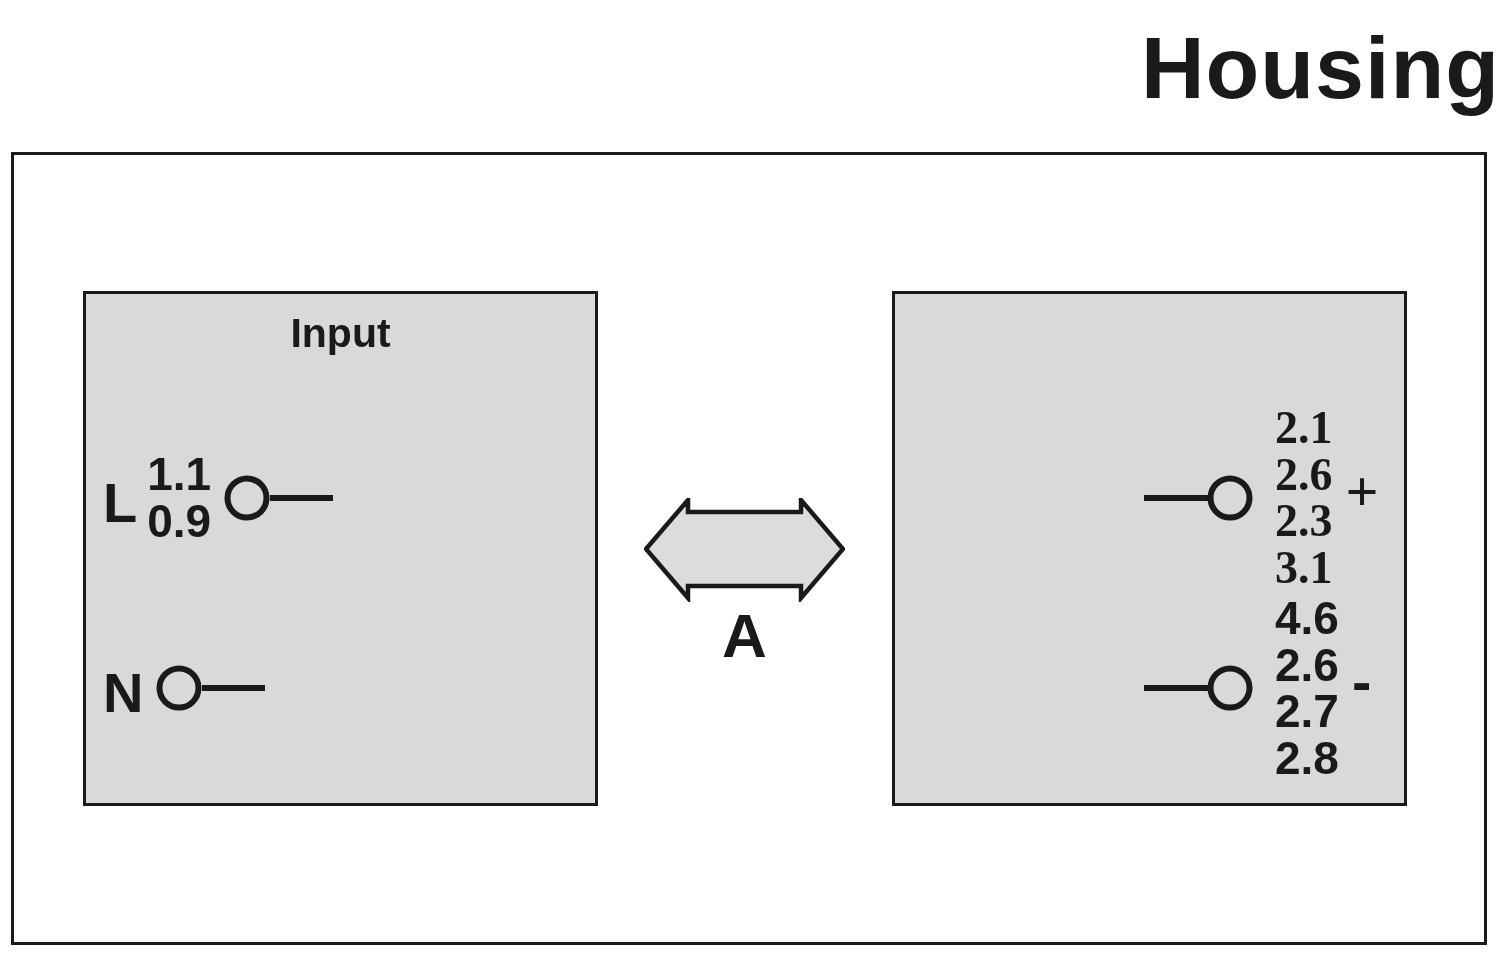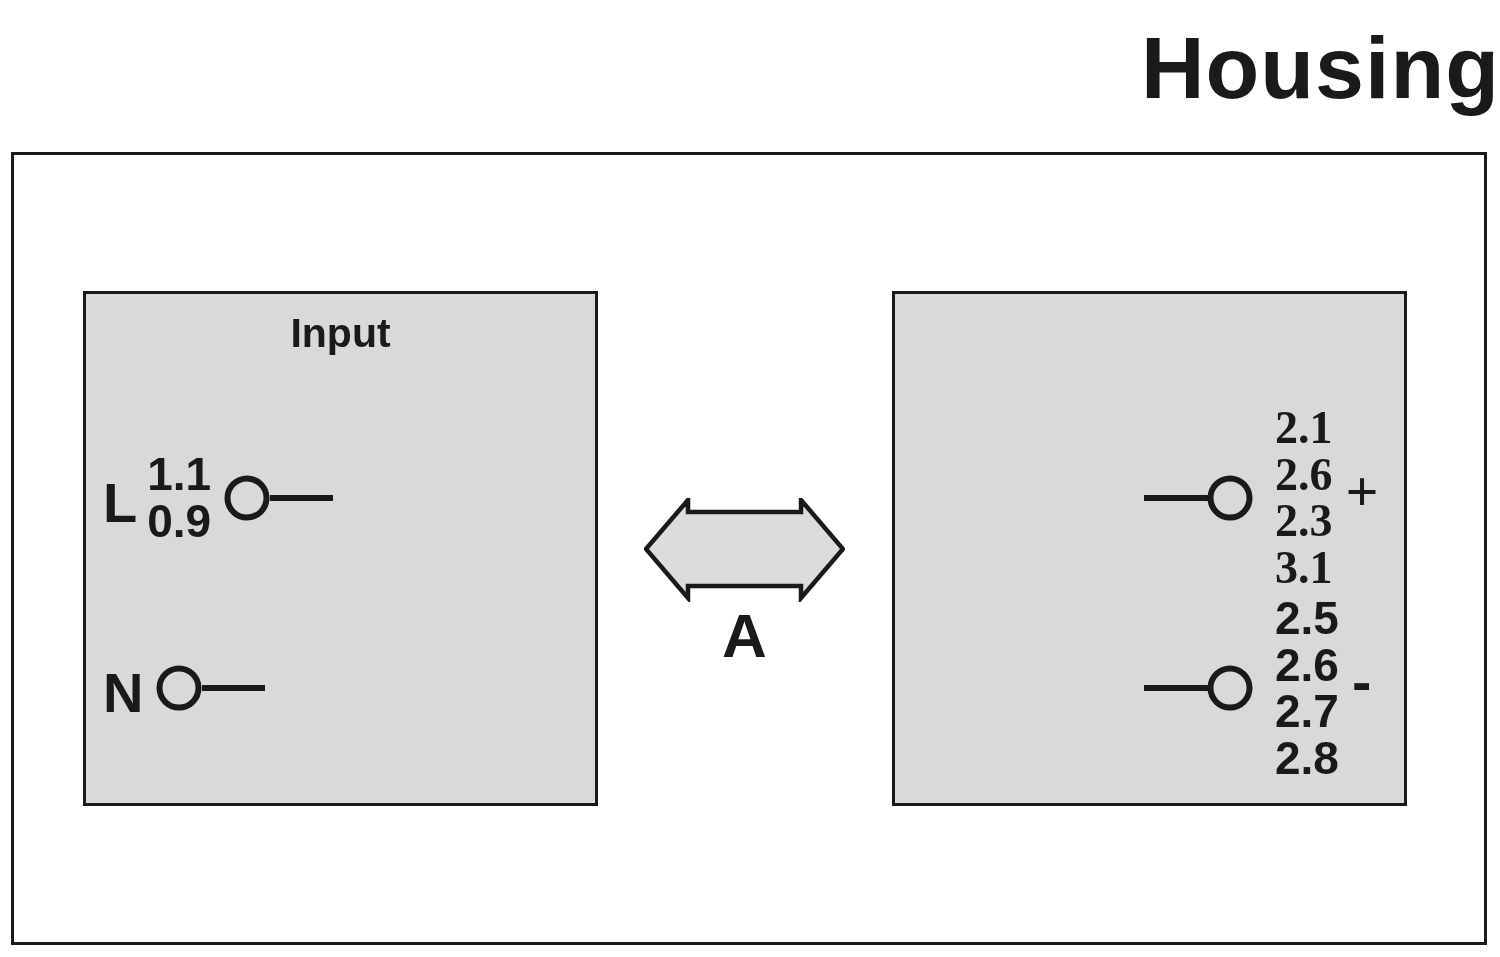--- a/index.html
+++ b/index.html
@@ -182,21 +182,21 @@
       </span>
       <span class="o-sign">+</span>
     </div>
 
     <div class="out-row out-row--2">
       <svg class="t-sym" style="margin-left:0" width="112" height="52" viewBox="0 0 112 52">
         <line x1="1" y1="26" x2="66" y2="26"></line>
         <circle cx="87" cy="26" r="19.5"></circle>
       </svg>
       <span class="o-nums">
-        <span>2.5</span>
+        <span>4.6</span>
         <span>2.6</span>
         <span>2.7</span>
         <span>2.8</span>
       </span>
       <span class="o-sign">-</span>
     </div>
   </section>
 
 </div>
 

